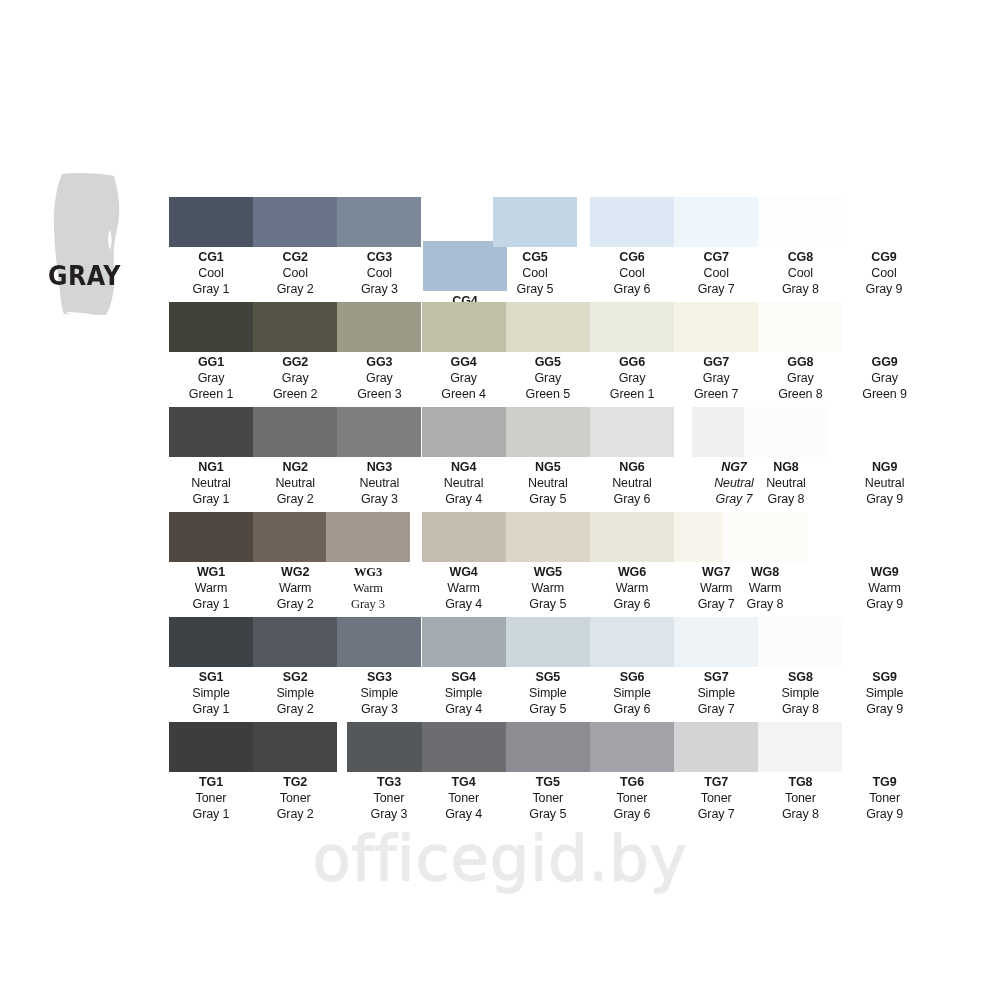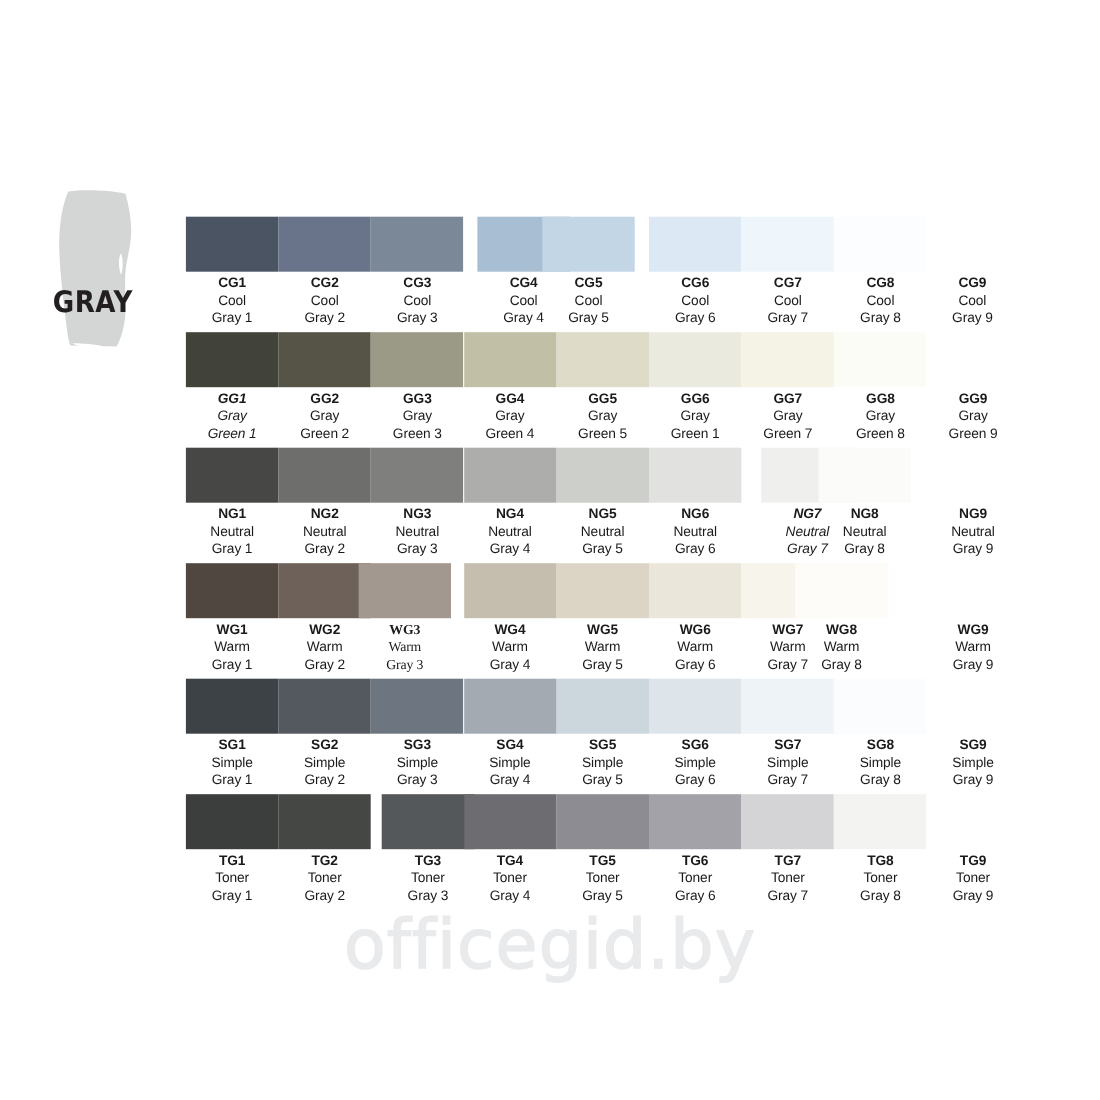--- a/index.html
+++ b/index.html
@@ -116,21 +116,21 @@
           <div class="code">CG2</div>
           <div class="nm1">Cool</div>
           <div class="nm2">Gray 2</div>
         </div>
         <div class="cell" style="left: 168.4px;">
           <span class="chip" style="background: rgb(123, 136, 151);"></span>
           <div class="code">CG3</div>
           <div class="nm1">Cool</div>
           <div class="nm2">Gray 3</div>
         </div>
-        <div class="cell" style="left: 265px;">
+        <div class="cell" style="left: 254px; margin-top: 44px;">
           <span class="chip" style="background: rgb(168, 190, 210);"></span>
           <div class="code">CG4</div>
           <div class="nm1">Cool</div>
           <div class="nm2">Gray 4</div>
         </div>
         <div class="cell" style="left: 324px;">
           <span class="chip" style="background: rgb(195, 214, 230);"></span>
           <div class="code">CG5</div>
           <div class="nm1">Cool</div>
           <div class="nm2">Gray 5</div>
@@ -154,21 +154,21 @@
           <div class="nm2">Gray 8</div>
         </div>
         <div class="cell" style="left: 673px;">
           <span class="chip" style="background: rgb(255, 255, 255);"></span>
           <div class="code">CG9</div>
           <div class="nm1">Cool</div>
           <div class="nm2">Gray 9</div>
         </div>
       </div>
       <div class="row">
-        <div class="cell" style="left: 0px; font-style: italic;">
+        <div class="cell" style="left: 0px;">
           <span class="chip" style="background: rgb(65, 66, 58);"></span>
           <div class="code">GG1</div>
           <div class="nm1">Gray</div>
           <div class="nm2">Green 1</div>
         </div>
         <div class="cell" style="left: 84.2px;">
           <span class="chip" style="background: rgb(86, 84, 71);"></span>
           <div class="code">GG2</div>
           <div class="nm1">Gray</div>
           <div class="nm2">Green 2</div>

